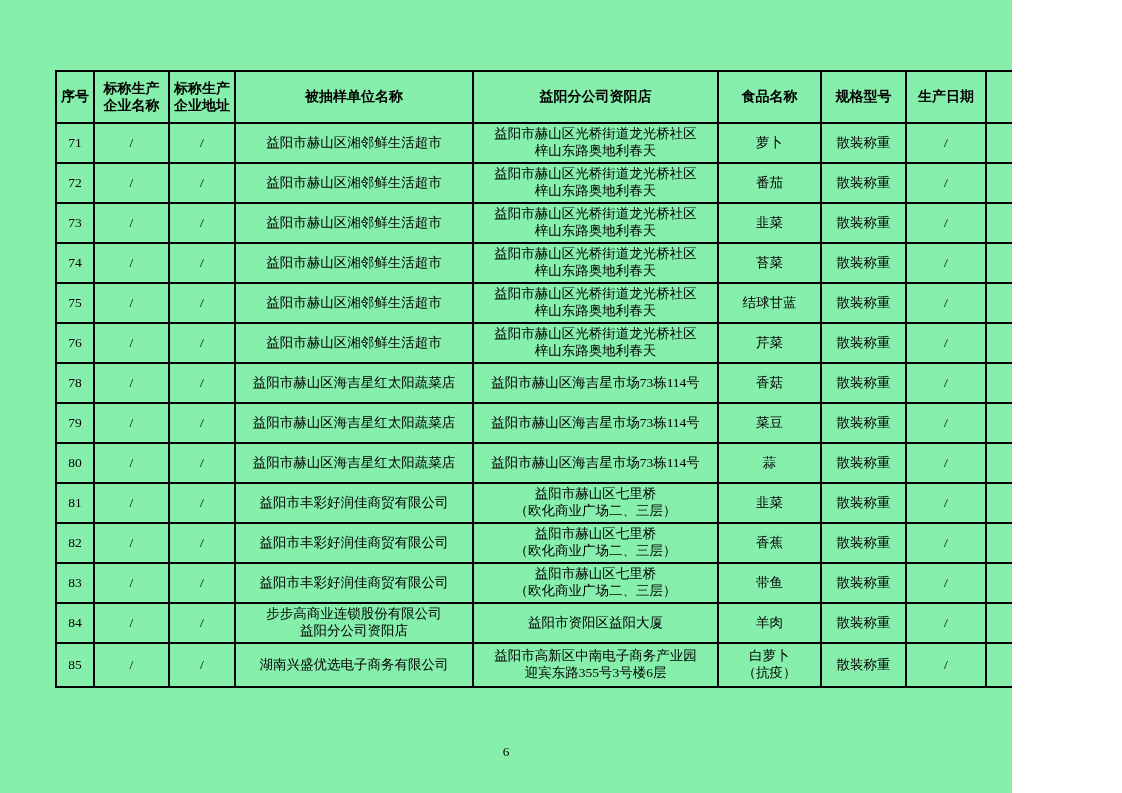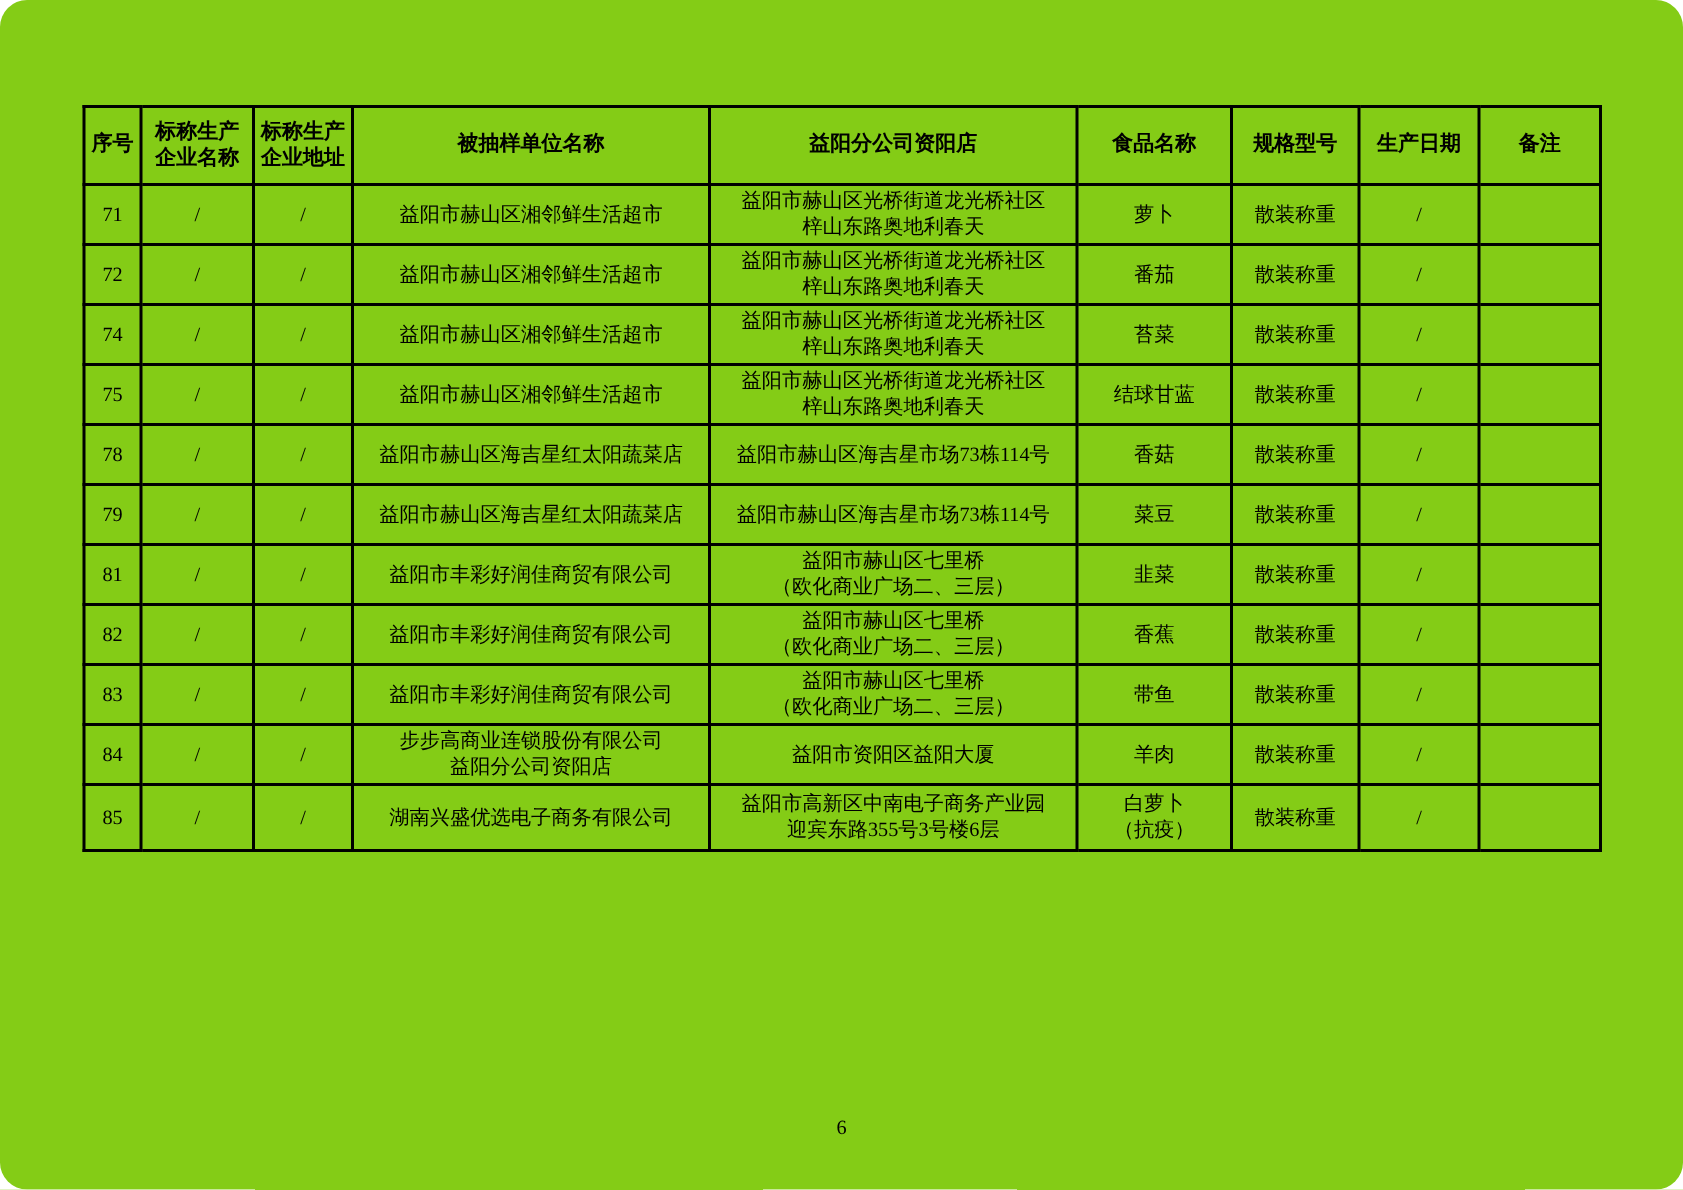--- a/index.html
+++ b/index.html
@@ -2,27 +2,26 @@
 <html><head>
 <meta charset="utf-8">
 <style>
   html, body {
     margin: 0;
     padding: 0;
     background: #ffffff;
   }
   .page {
     position: relative;
-    width: 1122px;
+    width: 1012px;
     height: 793px;
-    background: #84cc16;
+    background: #86efac;
     font-family: "Liberation Serif", "DejaVu Serif", serif;
     color: #000000;
     overflow: hidden;
-    border-radius: 18px;
   }
   table.sampling-table {
     position: absolute;
     left: 55px;
     top: 70px;
     width: 1011px;
     border-collapse: collapse;
     table-layout: fixed;
   }
   table.sampling-table th,
@@ -116,39 +115,63 @@
       <td>/</td>
       <td>益阳市赫山区湘邻鲜生活超市</td>
       <td>益阳市赫山区光桥街道龙光桥社区
 梓山东路奥地利春天</td>
       <td>番茄</td>
       <td>散装称重</td>
       <td>/</td>
       <td></td>
     </tr>
         <tr>
+      <td>73</td>
+      <td>/</td>
+      <td>/</td>
+      <td>益阳市赫山区湘邻鲜生活超市</td>
+      <td>益阳市赫山区光桥街道龙光桥社区
+梓山东路奥地利春天</td>
+      <td>韭菜</td>
+      <td>散装称重</td>
+      <td>/</td>
+      <td></td>
+    </tr>
+        <tr>
       <td>74</td>
       <td>/</td>
       <td>/</td>
       <td>益阳市赫山区湘邻鲜生活超市</td>
       <td>益阳市赫山区光桥街道龙光桥社区
 梓山东路奥地利春天</td>
       <td>苔菜</td>
       <td>散装称重</td>
       <td>/</td>
       <td></td>
     </tr>
         <tr>
       <td>75</td>
       <td>/</td>
       <td>/</td>
       <td>益阳市赫山区湘邻鲜生活超市</td>
       <td>益阳市赫山区光桥街道龙光桥社区
 梓山东路奥地利春天</td>
       <td>结球甘蓝</td>
+      <td>散装称重</td>
+      <td>/</td>
+      <td></td>
+    </tr>
+        <tr>
+      <td>76</td>
+      <td>/</td>
+      <td>/</td>
+      <td>益阳市赫山区湘邻鲜生活超市</td>
+      <td>益阳市赫山区光桥街道龙光桥社区
+梓山东路奥地利春天</td>
+      <td>芹菜</td>
       <td>散装称重</td>
       <td>/</td>
       <td></td>
     </tr>
         <tr>
       <td>78</td>
       <td>/</td>
       <td>/</td>
       <td>益阳市赫山区海吉星红太阳蔬菜店</td>
       <td>益阳市赫山区海吉星市场73栋114号</td>
@@ -157,20 +180,31 @@
       <td>/</td>
       <td></td>
     </tr>
         <tr>
       <td>79</td>
       <td>/</td>
       <td>/</td>
       <td>益阳市赫山区海吉星红太阳蔬菜店</td>
       <td>益阳市赫山区海吉星市场73栋114号</td>
       <td>菜豆</td>
+      <td>散装称重</td>
+      <td>/</td>
+      <td></td>
+    </tr>
+        <tr>
+      <td>80</td>
+      <td>/</td>
+      <td>/</td>
+      <td>益阳市赫山区海吉星红太阳蔬菜店</td>
+      <td>益阳市赫山区海吉星市场73栋114号</td>
+      <td>蒜</td>
       <td>散装称重</td>
       <td>/</td>
       <td></td>
     </tr>
         <tr>
       <td>81</td>
       <td>/</td>
       <td>/</td>
       <td>益阳市丰彩好润佳商贸有限公司</td>
       <td>益阳市赫山区七里桥

